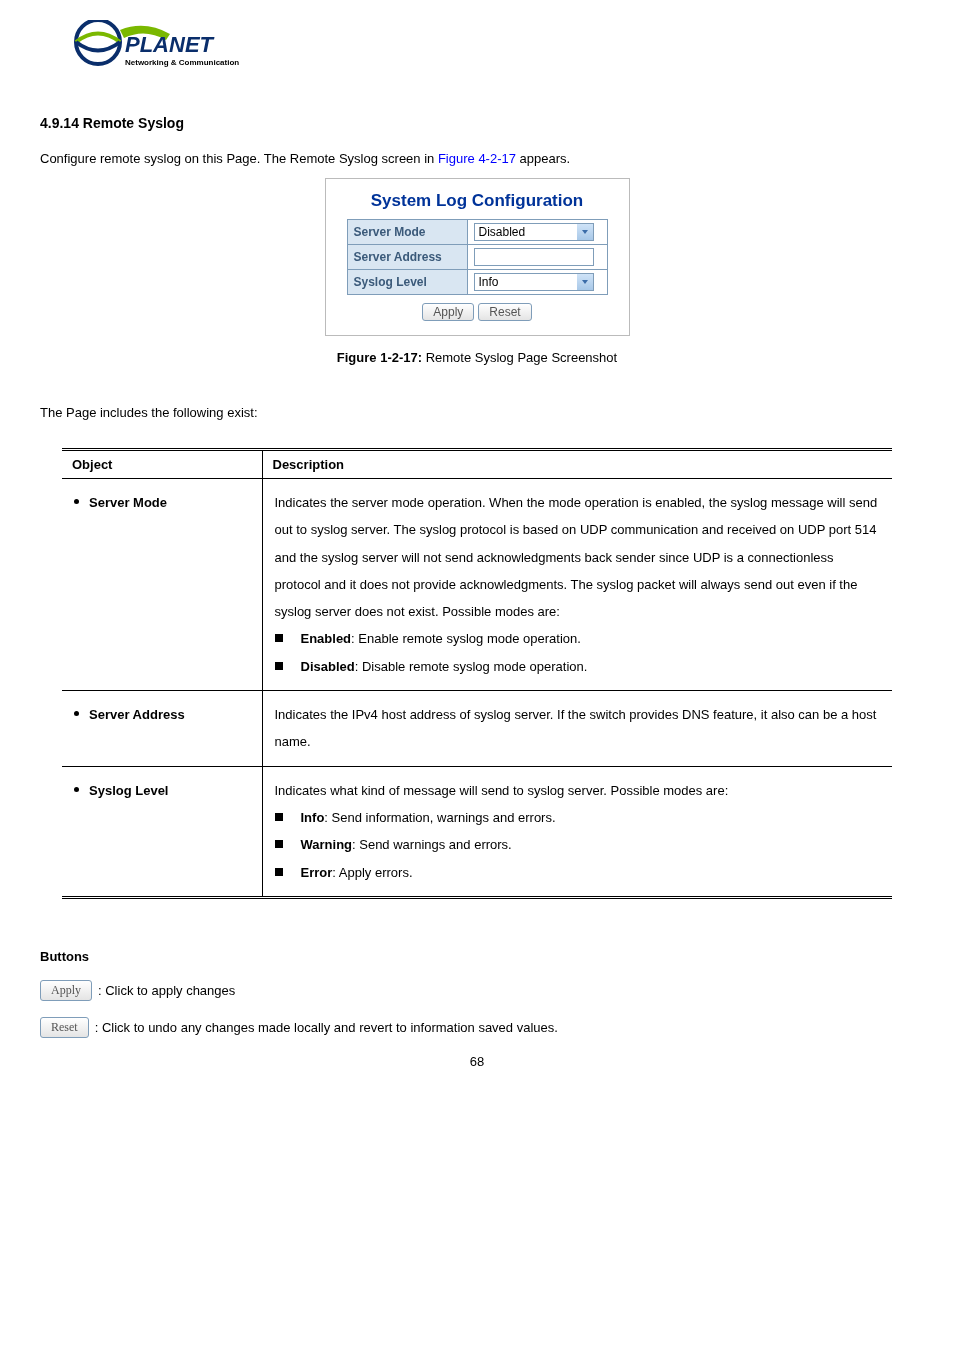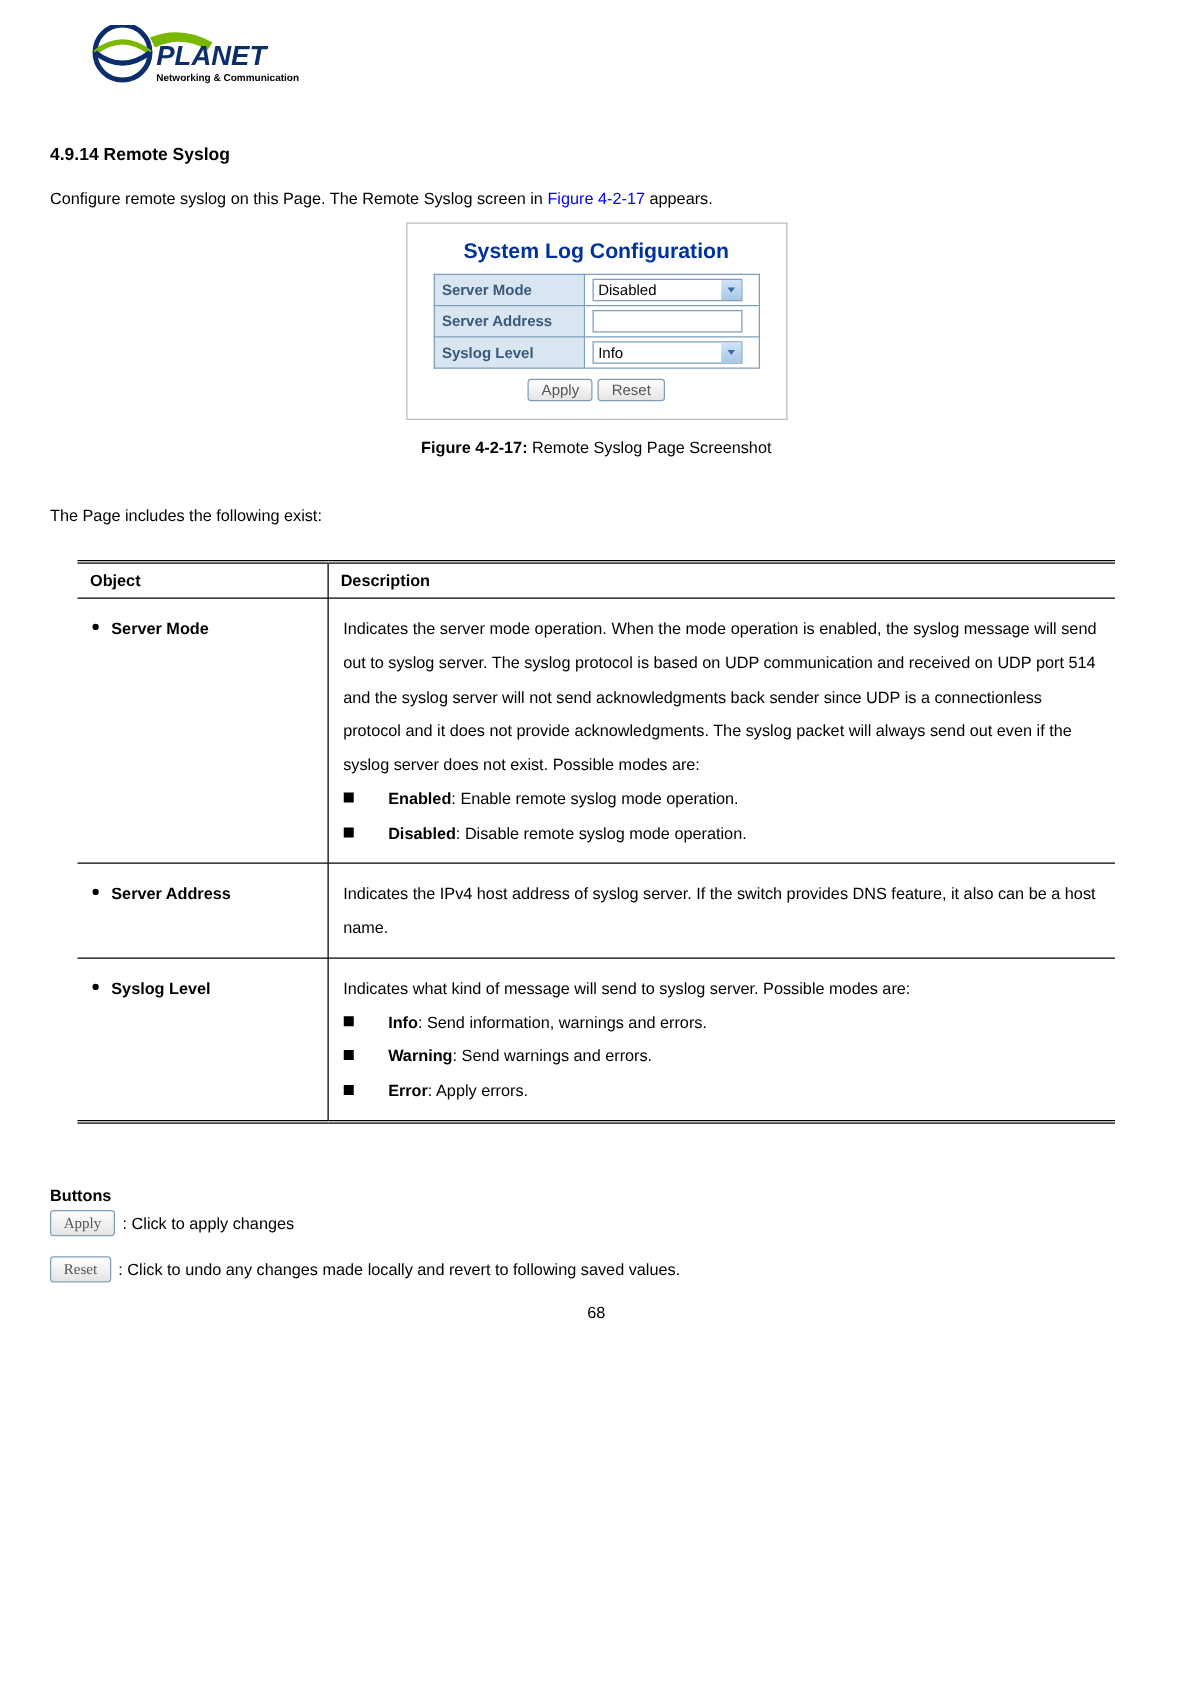--- a/index.html
+++ b/index.html
@@ -128,25 +128,25 @@
     font-size: 13px;
   }
   .field-table tbody tr:last-child td { border-bottom: 3px double #000; }
   .field-table tbody td:first-child { border-right: 1px solid #000; }
   .obj-cell { display: flex; align-items: flex-start; gap: 10px; }
   .bullet-dot {
     width: 5px; height: 5px; background: #000; border-radius: 50%;
     margin-top: 10px; flex-shrink: 0;
   }
   .sub-list { margin: 0; padding: 0; list-style: none; }
-  .sub-list li { display: flex; align-items: flex-start; gap: 28px; line-height: 2.1; }
+  .sub-list li { display: flex; align-items: flex-start; gap: 18px; line-height: 2.1; }
   .sq { width: 8px; height: 8px; background: #000; margin-top: 9px; flex-shrink: 0; }
   .term { font-weight: bold; }
   .buttons-section { margin-top: 50px; font-size: 13px; }
-  .buttons-title { font-weight: bold; margin-bottom: 4px; }
+  .buttons-title { font-weight: bold; margin-bottom: 16px; }
   .btn-line { display: flex; align-items: center; gap: 6px; margin-bottom: 16px; }
   .btn-img {
     border: 1px solid #7f9db9;
     border-radius: 3px;
     padding: 2px 10px;
     font-size: 12px;
     background: linear-gradient(#fff,#e4e4e4);
     color: #555;
     font-family: "Times New Roman", serif;
   }
@@ -218,21 +218,21 @@
       </tr>
     </tbody>
       </table>
     <div class="btn-row">
       <span class="win-btn">Apply</span>
       <span class="win-btn">Reset</span>
     </div>
   </div>
 
   <p class="caption">
-    <span style="font-weight:bold">Figure 4-2-17:</span><span> Remote Syslog Page Screenshot</span>
+    <span style="font-weight:bold">Figure 1-2-17:</span><span> Remote Syslog Page Screenshot</span>
   </p>
 
   <p>The Page includes the following exist:</p>
 
   <table class="field-table">
     <thead>
       <tr>
         <th>Object</th>
         <th>Description</th>
       </tr>
@@ -299,19 +299,19 @@
   </table>
 
   <div class="buttons-section">
     <div class="buttons-title">Buttons</div>
     <div class="btn-line">
       <span class="btn-img">Apply</span>
       <span>: Click to apply changes</span>
     </div>
     <div class="btn-line">
       <span class="btn-img reset">Reset</span>
-      <span>: Click to undo any changes made locally and revert to following saved values.</span>
+      <span>: Click to undo any changes made locally and revert to information saved values.</span>
     </div>
   </div>
 
   <div class="page-num">68</div>
 
 </div>
 
 </body></html>

